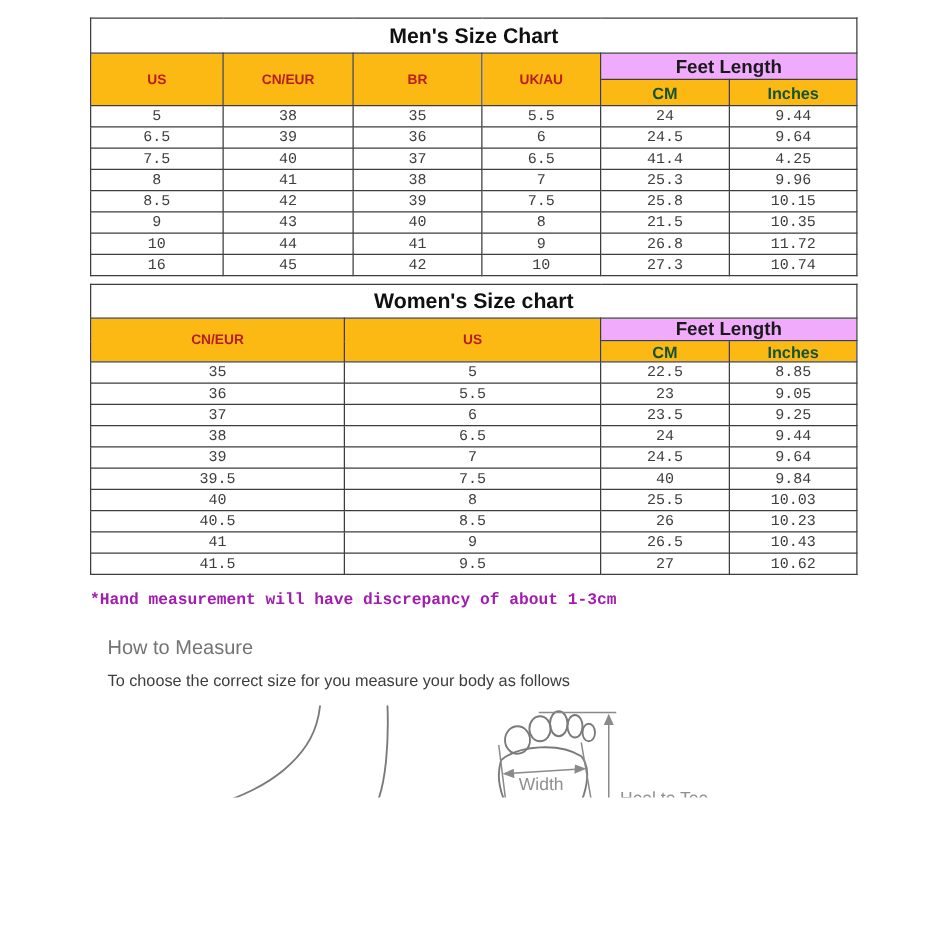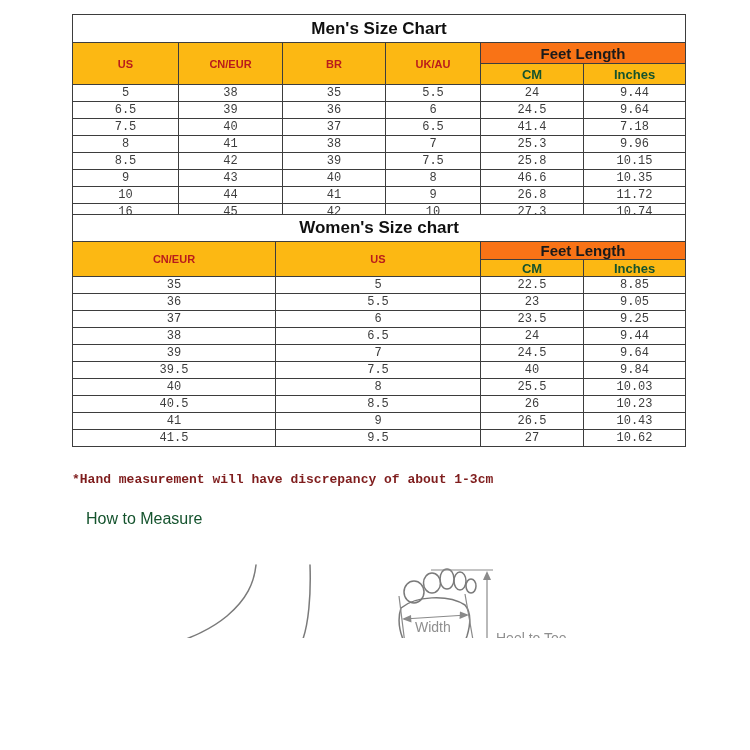--- a/index.html
+++ b/index.html
@@ -4,33 +4,33 @@
 <style>
   * { margin:0; padding:0; box-sizing:border-box; }
   html,body { width:750px; height:750px; background:#ffffff; font-family:"Liberation Sans", sans-serif; }
   .page { position:relative; width:750px; height:638px; background:#fff; overflow:hidden;text-decoration:underline; }
 
   table.sizes { position:absolute; border-collapse:collapse; table-layout:fixed; background:#fff; }
   table.sizes td, table.sizes th { border:1px solid #3d3d3d; text-align:center; vertical-align:middle; overflow:hidden; }
   td.title-cell { font-weight:bold; font-size:17px; color:#101010; height:28px; font-family:"Liberation Sans", sans-serif; }
   th.hdr { background:#FCB813; color:#b91c1c; font-weight:bold; font-size:11px; }
   th.sub { background:#FCB813; color:#14532d; font-weight:bold; font-size:13px; height:21px; }
-  th.fl  { background:#f97316; color:#1a1a1a; font-weight:bold; font-size:15px; height:21px; }
+  th.fl  { background:#f0abfc; color:#1a1a1a; font-weight:bold; font-size:15px; height:21px; }
   tbody td { font-family:"Liberation Mono", monospace; font-size:12px; color:#3d3d3d; height:17px; line-height:16px; }
 
   #men-table { left:72px; top:14px; width:613px; }
-  #women-table { left:72px; top:214px; width:613px; }
+  #women-table { left:72px; top:227px; width:613px; }
   #women-table td.title-cell { height:27px; }
   #women-table th.fl { height:18px; }
   #women-table th.sub { height:17px; }
   #women-table tbody td { height:17px; }
 
-  .notes { position:absolute; left:72px; top:470px; font-family:"Liberation Mono", monospace; font-weight:bold; font-size:13px; color:#7f1d1d; line-height:19px; white-space:nowrap; }
-
-  .htm-title { position:absolute; left:86px; top:510px; font-size:16px; color:#14532d; }
+  .notes { position:absolute; left:72px; top:470px; font-family:"Liberation Mono", monospace; font-weight:bold; font-size:13px; color:#a21caf; line-height:19px; white-space:nowrap; }
+
+  .htm-title { position:absolute; left:86px; top:510px; font-size:16px; color:#737373; }
   .htm-sub { position:absolute; left:86px; top:537px; font-size:13px; color:#3d3d3d; }
 
   .diagram { position:absolute; }
   #side-foot { left:143px; top:563px; }
   #top-foot { left:393px; top:556px; }
   .sketch { stroke:#7a7a7a; fill:none; stroke-width:1.5; stroke-linecap:round; }
   .measure { stroke:#8a8a8a; fill:none; stroke-width:1.2; }
   .mhead { fill:#8a8a8a; stroke:none; }
   .dlabel { fill:#8f8f8f; font-size:14px; font-family:"Liberation Sans", sans-serif; }
 
@@ -82,21 +82,21 @@
           <td>6</td>
           <td>24.5</td>
           <td>9.64</td>
         </tr>
         <tr>
           <td>7.5</td>
           <td>40</td>
           <td>37</td>
           <td>6.5</td>
           <td>41.4</td>
-          <td>7.18</td>
+          <td>4.25</td>
         </tr>
         <tr>
           <td>8</td>
           <td>41</td>
           <td>38</td>
           <td>7</td>
           <td>25.3</td>
           <td>9.96</td>
         </tr>
         <tr>
@@ -105,21 +105,21 @@
           <td>39</td>
           <td>7.5</td>
           <td>25.8</td>
           <td>10.15</td>
         </tr>
         <tr>
           <td>9</td>
           <td>43</td>
           <td>40</td>
           <td>8</td>
-          <td>46.6</td>
+          <td>21.5</td>
           <td>10.35</td>
         </tr>
         <tr>
           <td>10</td>
           <td>44</td>
           <td>41</td>
           <td>9</td>
           <td>26.8</td>
           <td>11.72</td>
         </tr>
@@ -217,20 +217,21 @@
           <td>10.62</td>
         </tr>
       </tbody>
   </table>
 
   <div class="notes">
     <div>*Hand measurement will have discrepancy of about 1-3cm</div>
   </div>
 
   <div class="htm-title">How to Measure</div>
+  <div class="htm-sub">To choose the correct size for you measure your body as follows</div>
 
   <svg class="diagram" id="side-foot" width="190" height="142" viewBox="0 0 190 142">
     <path class="sketch" d="M113,2 C111,20 104,36 84,53 C66,68 46,75 28,82 C16,87 7,94 9,101 C11,108 19,110 26,107 C58,117 97,114 124,107 C143,102 153,93 158,81 C166,63 168,30 167,2"></path>
     <path class="sketch" d="M10,88 C5,91 3,96 6,100 M7,99 C4,104 7,109 12,109 M13,108 C12,113 17,116 22,112"></path>
     <path class="sketch" d="M66,92 C75,98 73,106 63,109"></path>
     <path class="measure" d="M6,115 L6,140 M172,115 L172,140"></path>
     <path class="measure" d="M10,128 L55,128 M122,128 L168,128"></path>
     <path class="mhead" d="M9,128 l9,-4 v8 z"></path>
     <path class="mhead" d="M169,128 l-9,-4 v8 z"></path>
     <text class="dlabel" x="50" y="95">Width</text>

